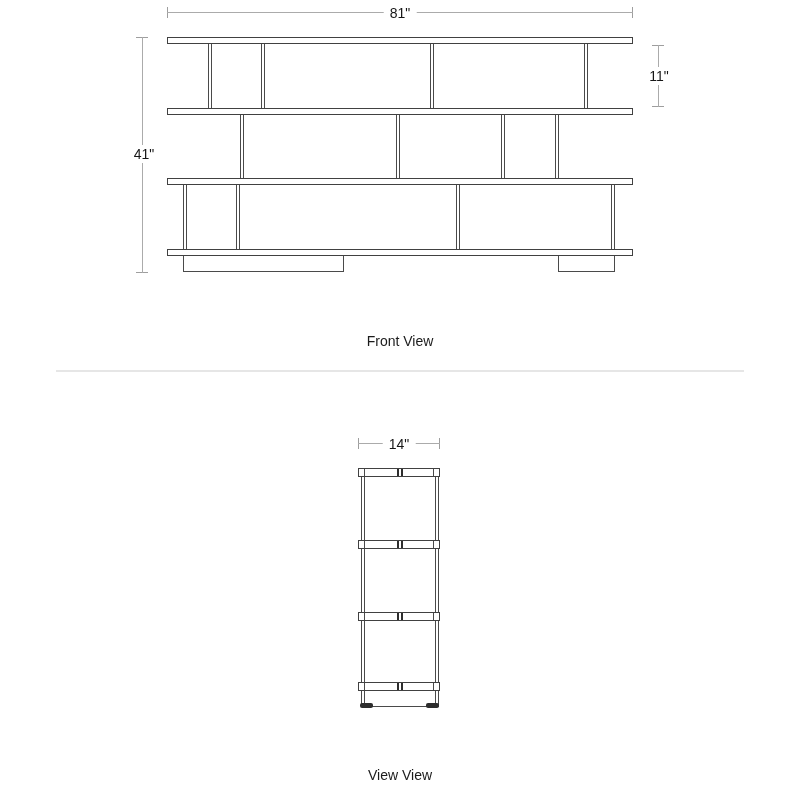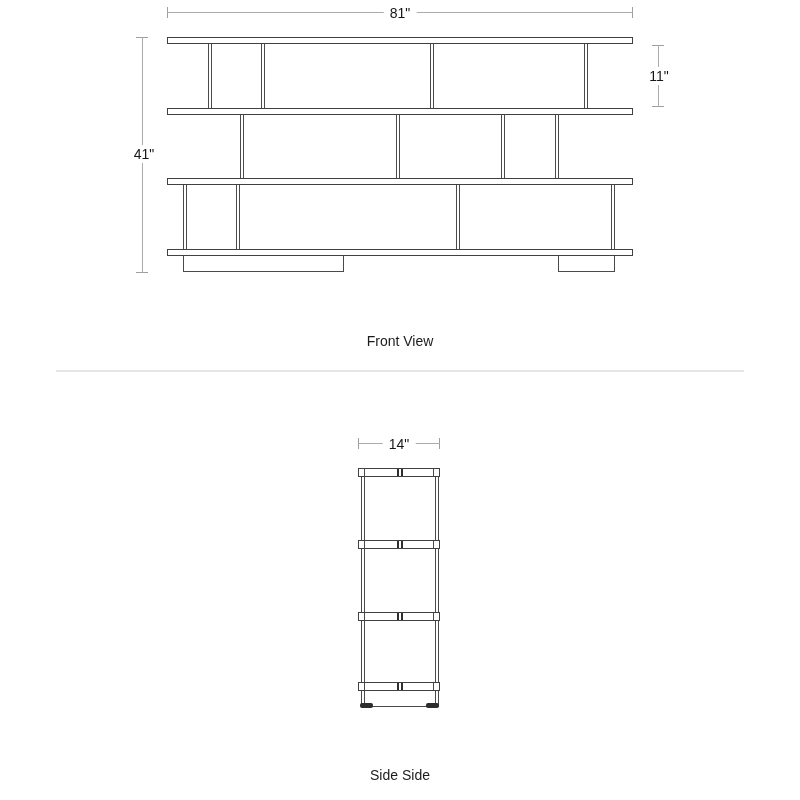--- a/index.html
+++ b/index.html
@@ -138,16 +138,16 @@
       <div class="mid" style="left:38px"></div>
       <div class="mid" style="left:42px"></div>
     </div>
     <div class="sshelf" style="top:682px">
       <div class="cap" style="left:5px"></div>
       <div class="cap" style="right:5px"></div>
       <div class="mid" style="left:38px"></div>
       <div class="mid" style="left:42px"></div>
     </div>
 
-    <span class="view-label" style="left:400px;top:775px">Side Side</span>
+    <span class="view-label" style="left:400px;top:775px">View View</span>
   </section>
 
 </div>
 
 </body></html>

